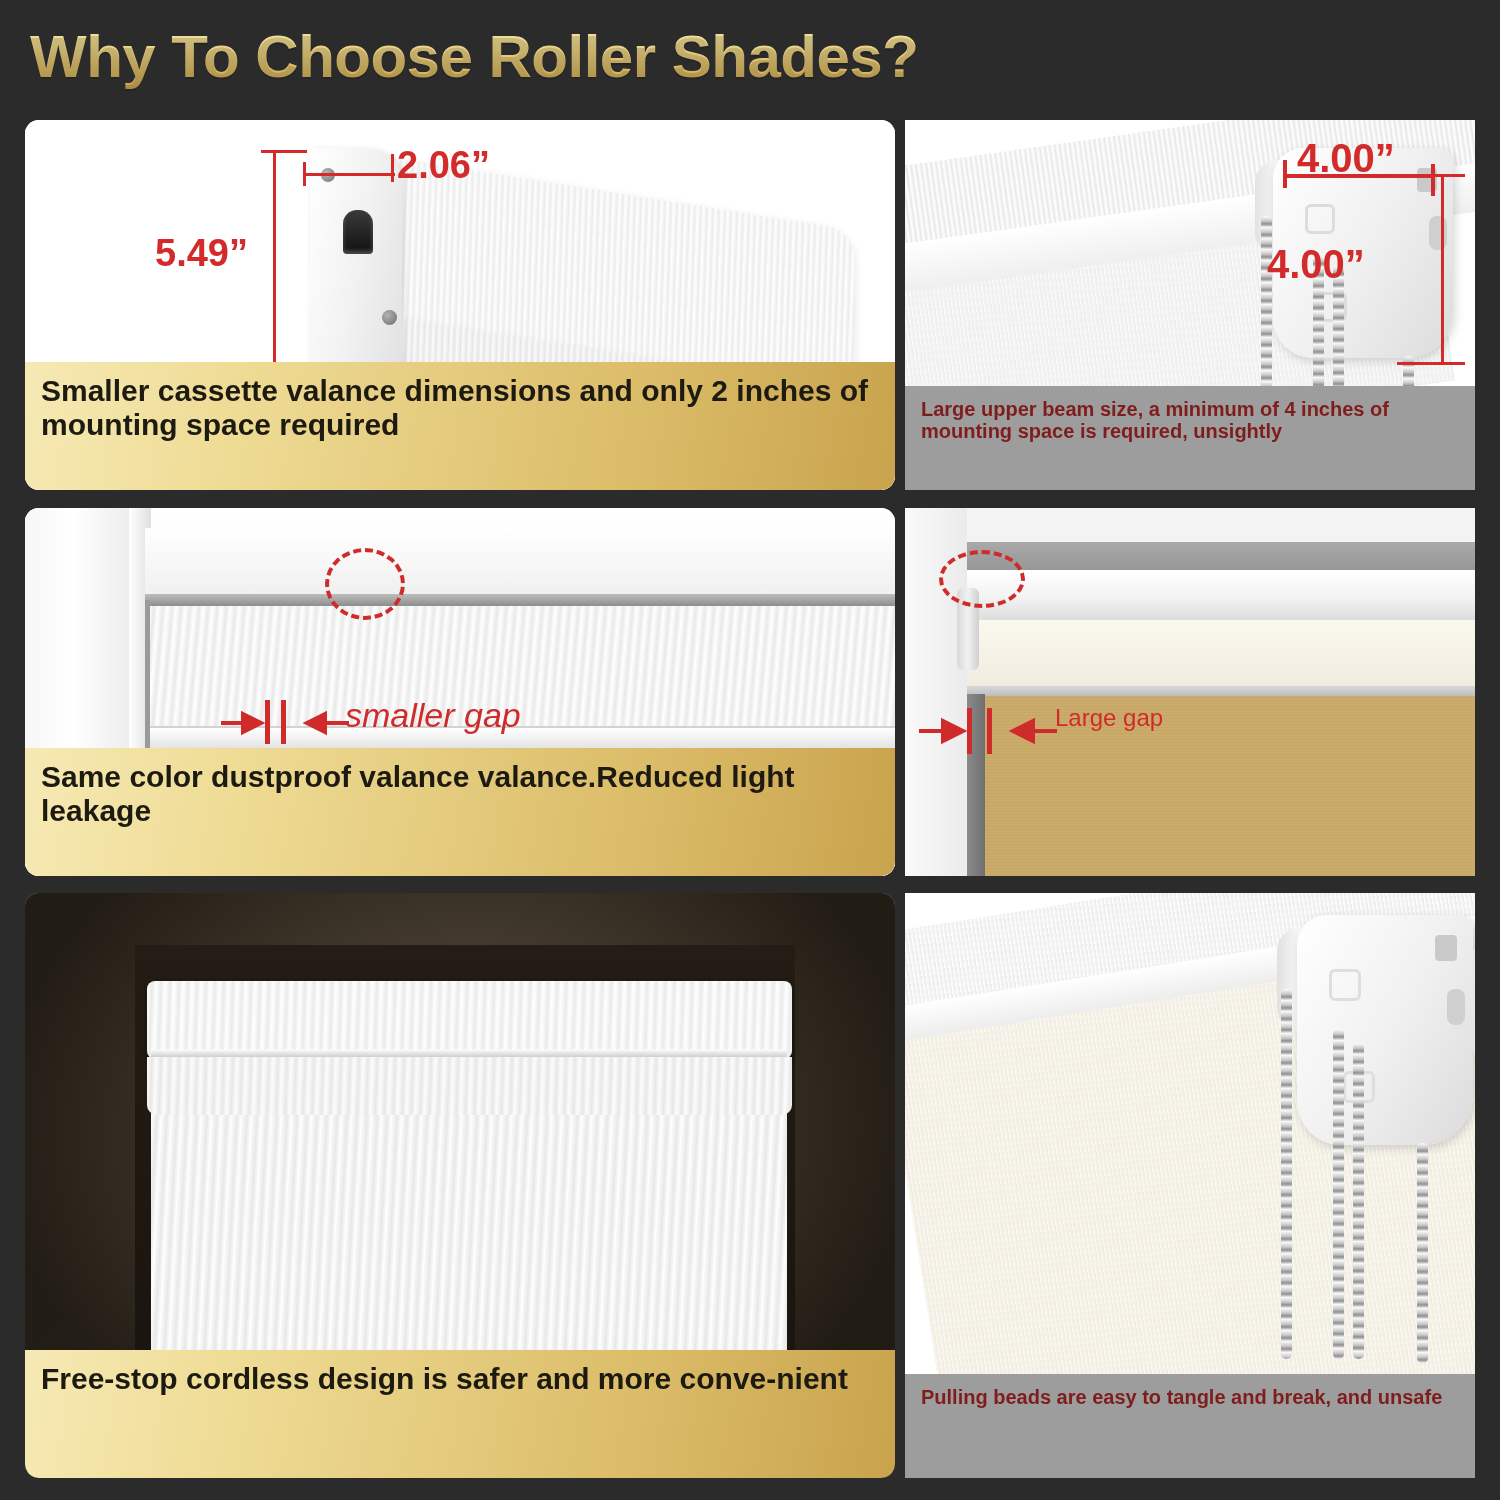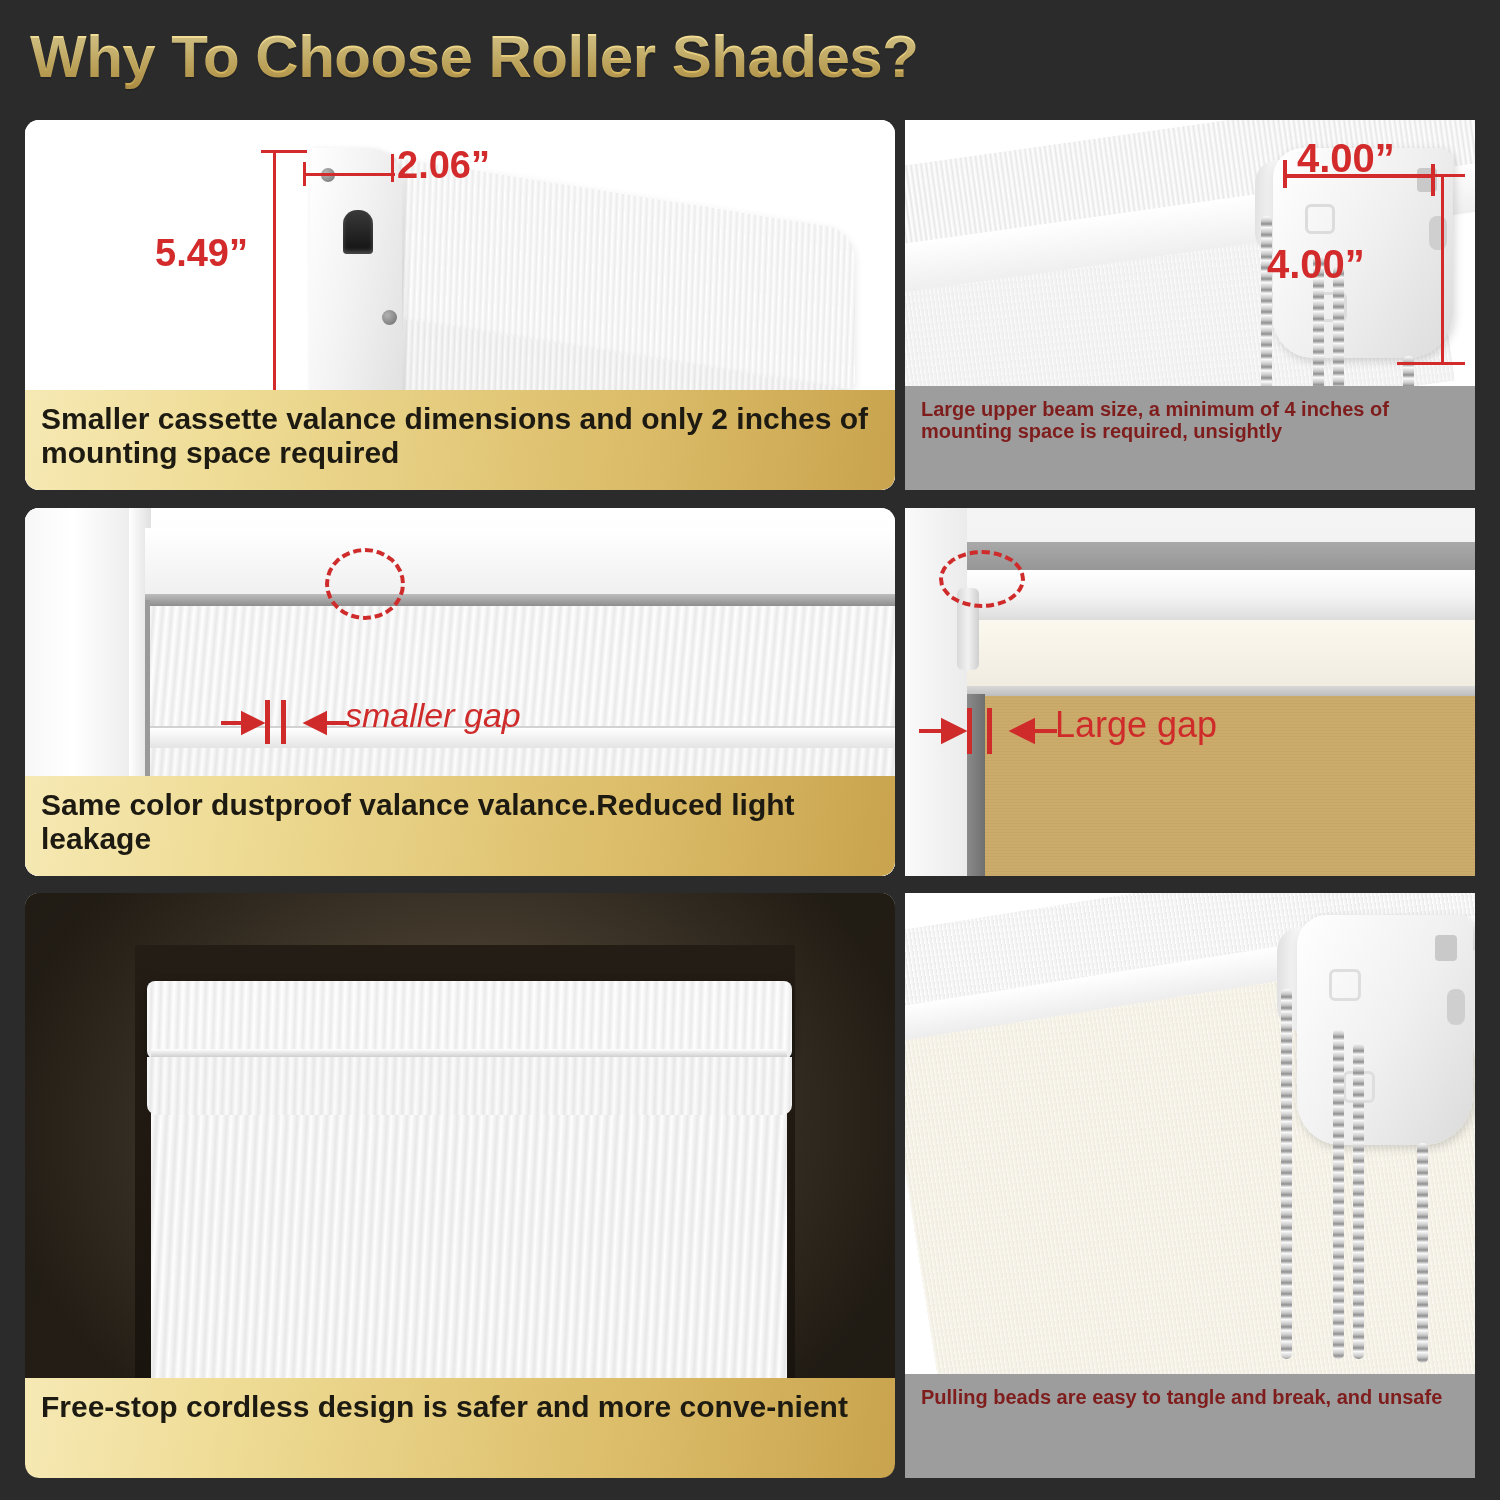--- a/index.html
+++ b/index.html
@@ -36,21 +36,21 @@
   .caption {
     position: absolute; left: 0; right: 0; bottom: 0;
     padding: 12px 16px 14px 16px;
     font-weight: bold; line-height: 1.12;
     z-index: 8;
   }
   .caption.gold {
     background: linear-gradient(100deg, #f6e9b4 0%, #eedb94 25%, #dbbc68 70%, #c9a34e 100%);
     color: #1d1a12; font-size: 30px;
     border-bottom-left-radius: 14px; border-bottom-right-radius: 14px;
-    height: 100px;
+    height: 128px;
   }
   .caption.gray {
     background: #9d9d9d; color: #7f1d1d; font-size: 20px; height: 104px;
   }
   .caption.gray.tall3 { height: 104px; }
 
   
   .sh { position: absolute; }
 
   
@@ -358,21 +358,21 @@
       <div class="sh dash-circle" style="left:34px; top:42px; width:86px; height:58px;"></div>
 
       <svg class="sh" style="left:14px; top:206px; width:76px; height:34px;" viewBox="0 0 76 34">
         <path d="M0 17 H30 M24 7 L44 17 L24 27 Z" fill="#cf2b2b" stroke="#cf2b2b" stroke-width="4"></path>
       </svg>
       <div class="sh" style="left:62px; top:200px; width:5px; height:46px; background:#cf2b2b;"></div>
       <div class="sh" style="left:82px; top:200px; width:5px; height:46px; background:#cf2b2b;"></div>
       <svg class="sh" style="left:90px; top:206px; width:62px; height:34px;" viewBox="0 0 62 34">
         <path d="M62 17 H30 M38 7 L18 17 L38 27 Z" fill="#cf2b2b" stroke="#cf2b2b" stroke-width="4"></path>
       </svg>
-      <div class="sh" style="left:150px; top:196px; font-size:36px; color:#cf2b2b;">Large gap</div>
+      <div class="sh" style="left:150px; top:196px; font-size:24px; color:#cf2b2b;">Large gap</div>
     </div>
   </div>
 
   <div class="panel left row3">
     <div class="media p5-room">
       <div class="sh p5-wall-v"></div>
       <div class="sh p5-recess"></div>
       <div class="sh p5-glass"></div>
       <div class="sh p5-sky"></div>
       <div class="sh p5-tree1"></div>

